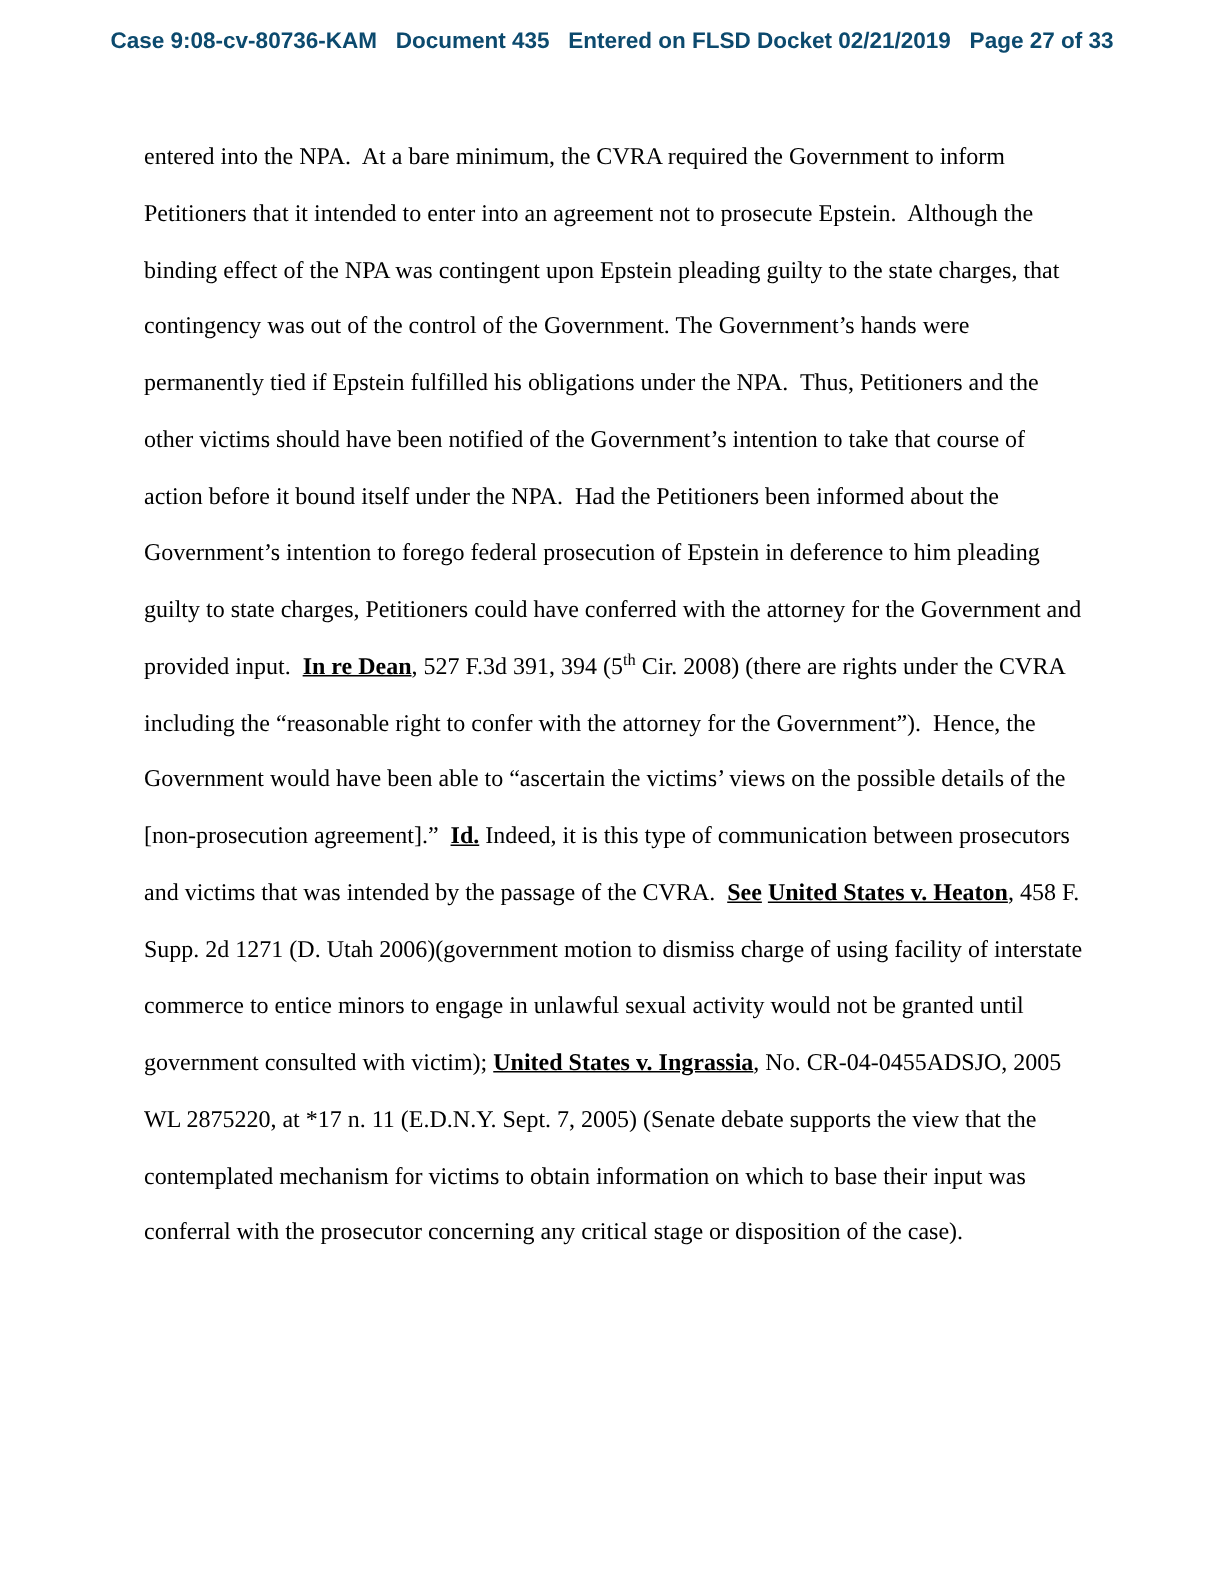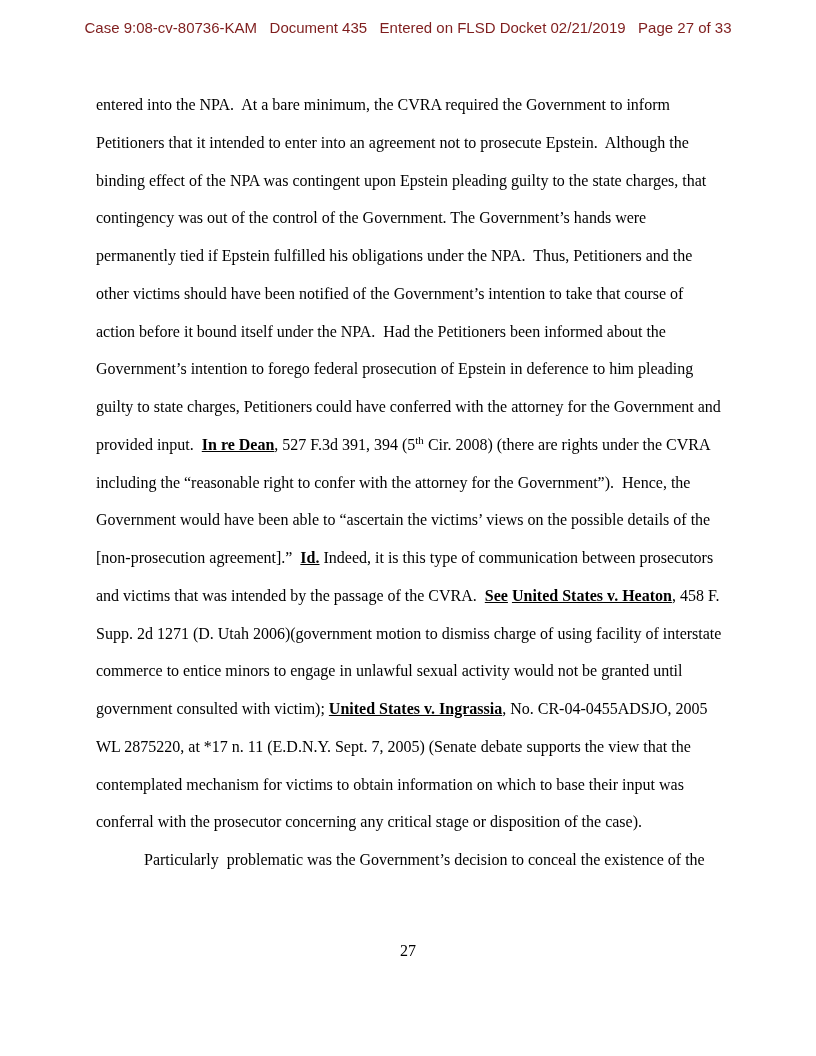--- a/index.html
+++ b/index.html
@@ -57,21 +57,19 @@
     left: 0;
     width: 816px;
     text-align: center;
     font-size: 16px;
   }
 </style>
 </head>
 <body>
 
 <div class="page">
-  <div class="header" style="color: #7f1d1d;">Case 9:08-cv-80736-KAM   Document 435   Entered on FLSD Docket 02/21/2019   Page 27 of 33</div>
+  <div class="header" style="color: #0c4a6e; font-weight: bold;">Case 9:08-cv-80736-KAM   Document 435   Entered on FLSD Docket 02/21/2019   Page 27 of 33</div>
 
   <div class="content">
       <p class="para"><span>entered into the NPA.  At a bare minimum, the CVRA required the Government to inform Petitioners that it intended to enter into an agreement not to prosecute Epstein.  Although the binding effect of the NPA was contingent upon Epstein pleading guilty to the state charges, that contingency was out of the control of the Government. The Government’s hands were permanently tied if Epstein fulfilled his obligations under the NPA.  Thus, Petitioners and the other victims should have been notified of the Government’s intention to take that course of action before it bound itself under the NPA.  Had the Petitioners been informed about the Government’s intention to forego federal prosecution of Epstein in deference to him pleading guilty to state charges, Petitioners could have conferred with the attorney for the Government and provided input.  </span><span class="u">In re Dean</span><span>, 527 F.3d 391, 394 (5</span><span class="sup">th</span><span> Cir. 2008) (there are rights under the CVRA including the “reasonable right to confer with the attorney for the Government”).  Hence, the Government would have been able to “ascertain the victims’ views on the possible details of the [non-prosecution agreement].”  </span><span class="u">Id.</span><span> Indeed, it is this type of communication between prosecutors and victims that was intended by the passage of the CVRA.  </span><span class="u">See</span><span> </span><span class="u">United States v. Heaton</span><span>, 458 F. Supp. 2d 1271 (D. Utah 2006)(government motion to dismiss charge of using facility of interstate commerce to entice minors to engage in unlawful sexual activity would not be granted until government consulted with victim); </span><span class="u">United States v. Ingrassia</span><span>, No. CR-04-0455ADSJO, 2005 WL 2875220, at *17 n. 11 (E.D.N.Y. Sept. 7, 2005) (Senate debate supports the view that the contemplated mechanism for victims to obtain information on which to base their input was conferral with the prosecutor concerning any critical stage or disposition of the case).</span></p>
-      <p class="para indent"><span>Particularly  problematic was the Government’s decision to conceal the existence of the</span></p>
     </div>
 
-  <div class="page-number">27</div>
 </div>
 
 </body></html>

